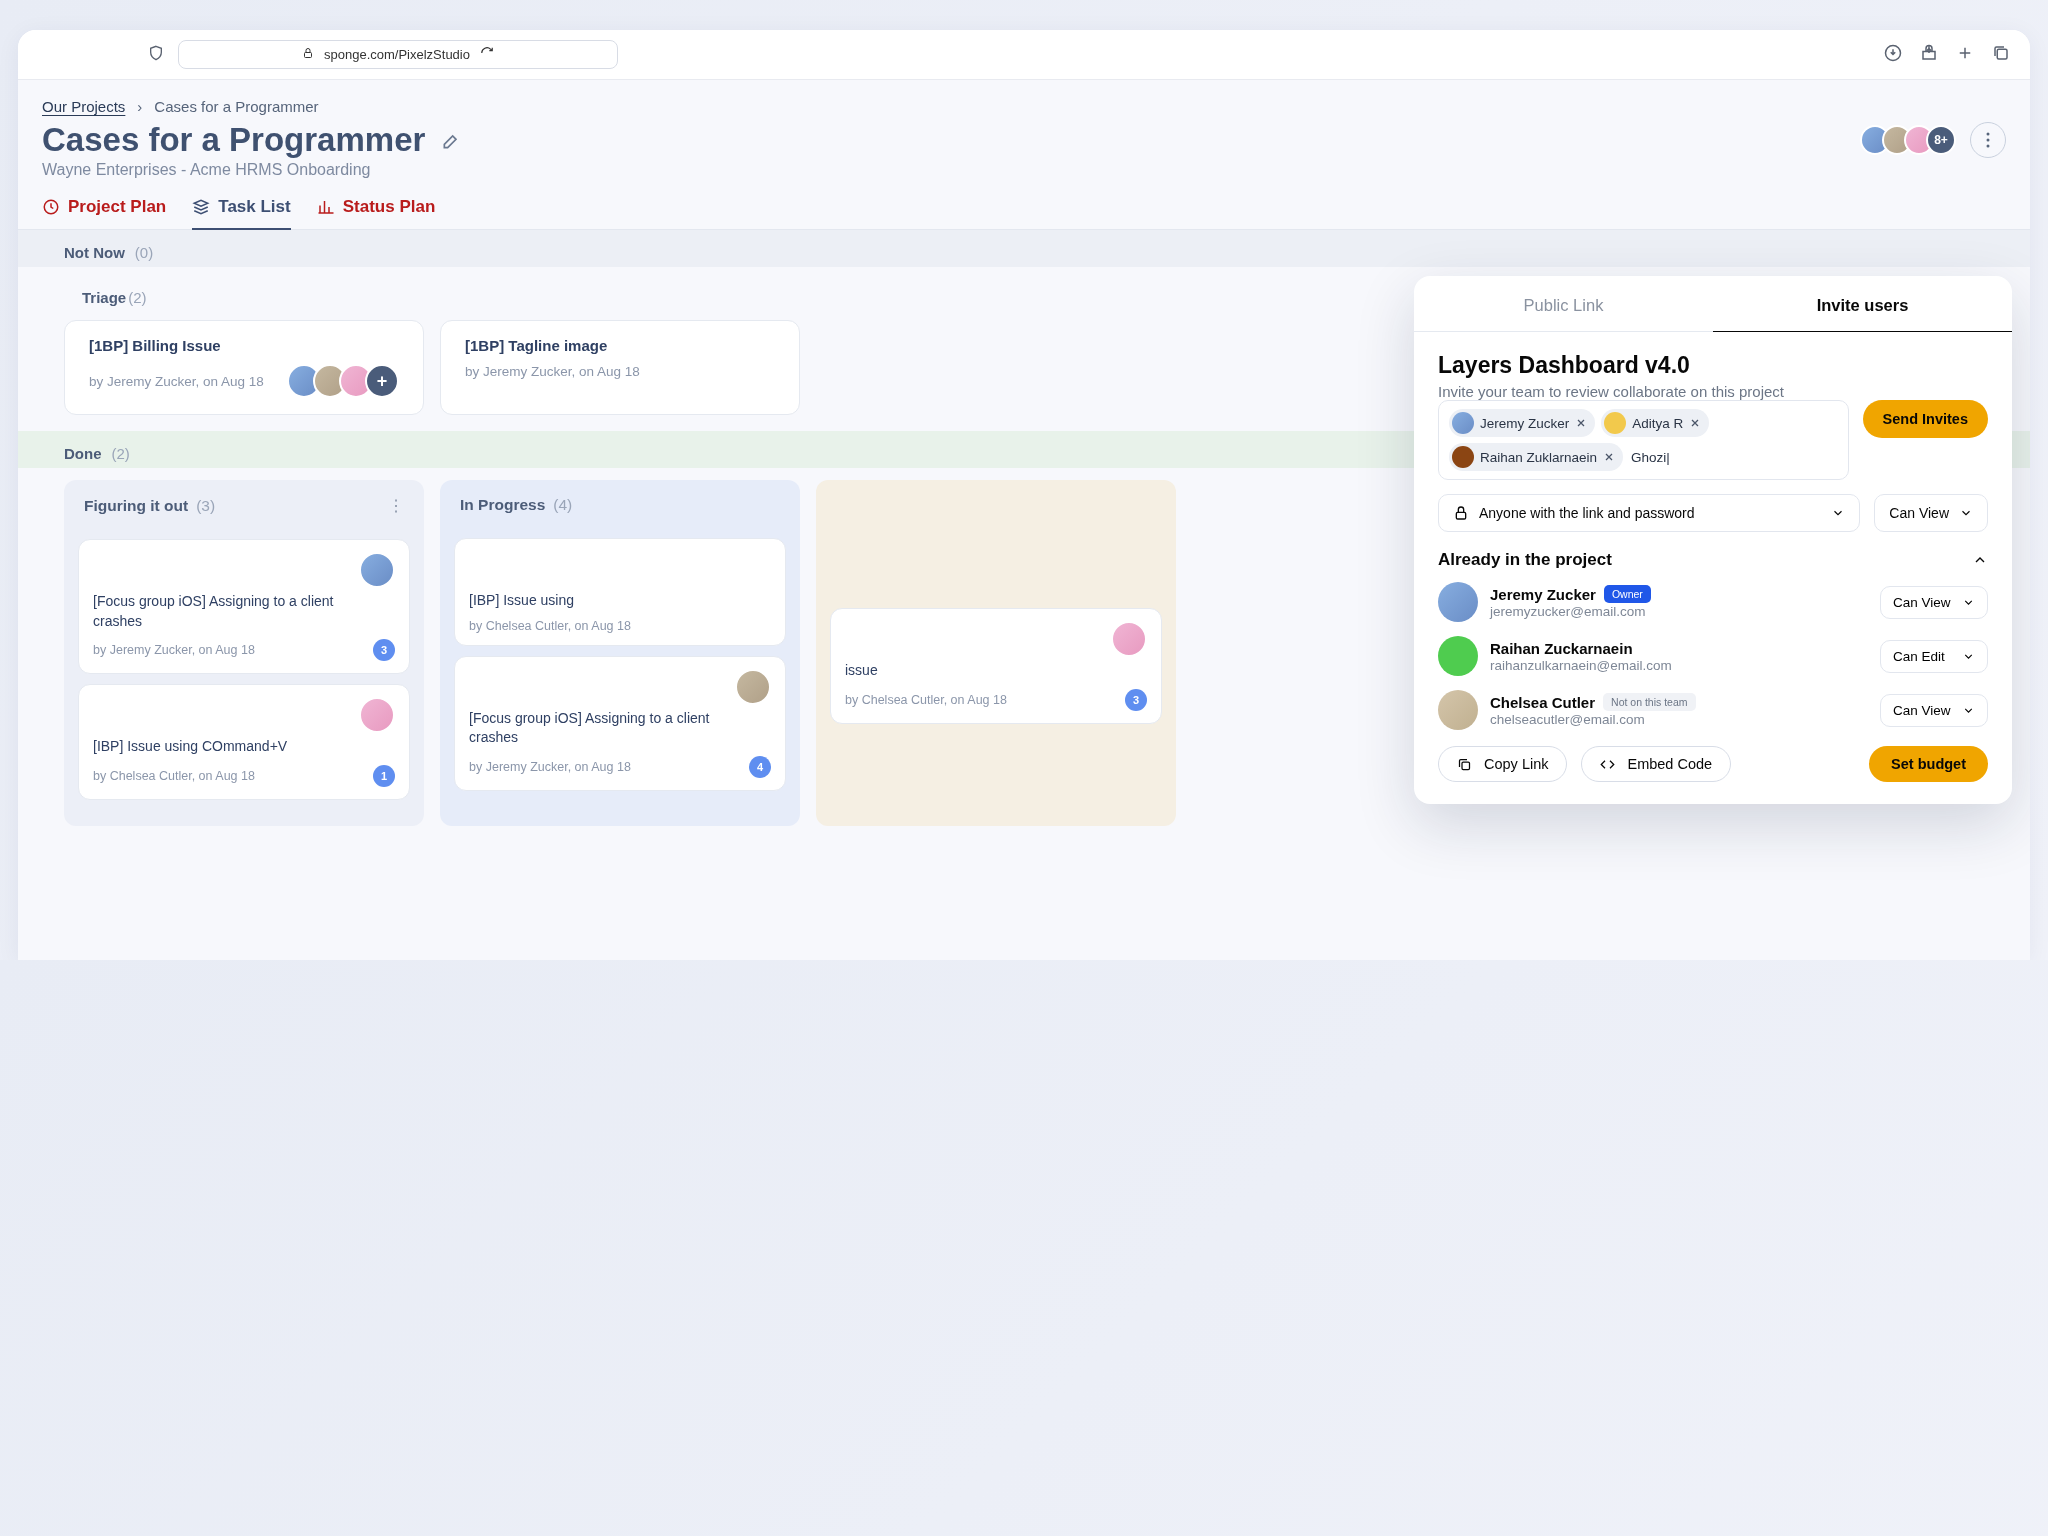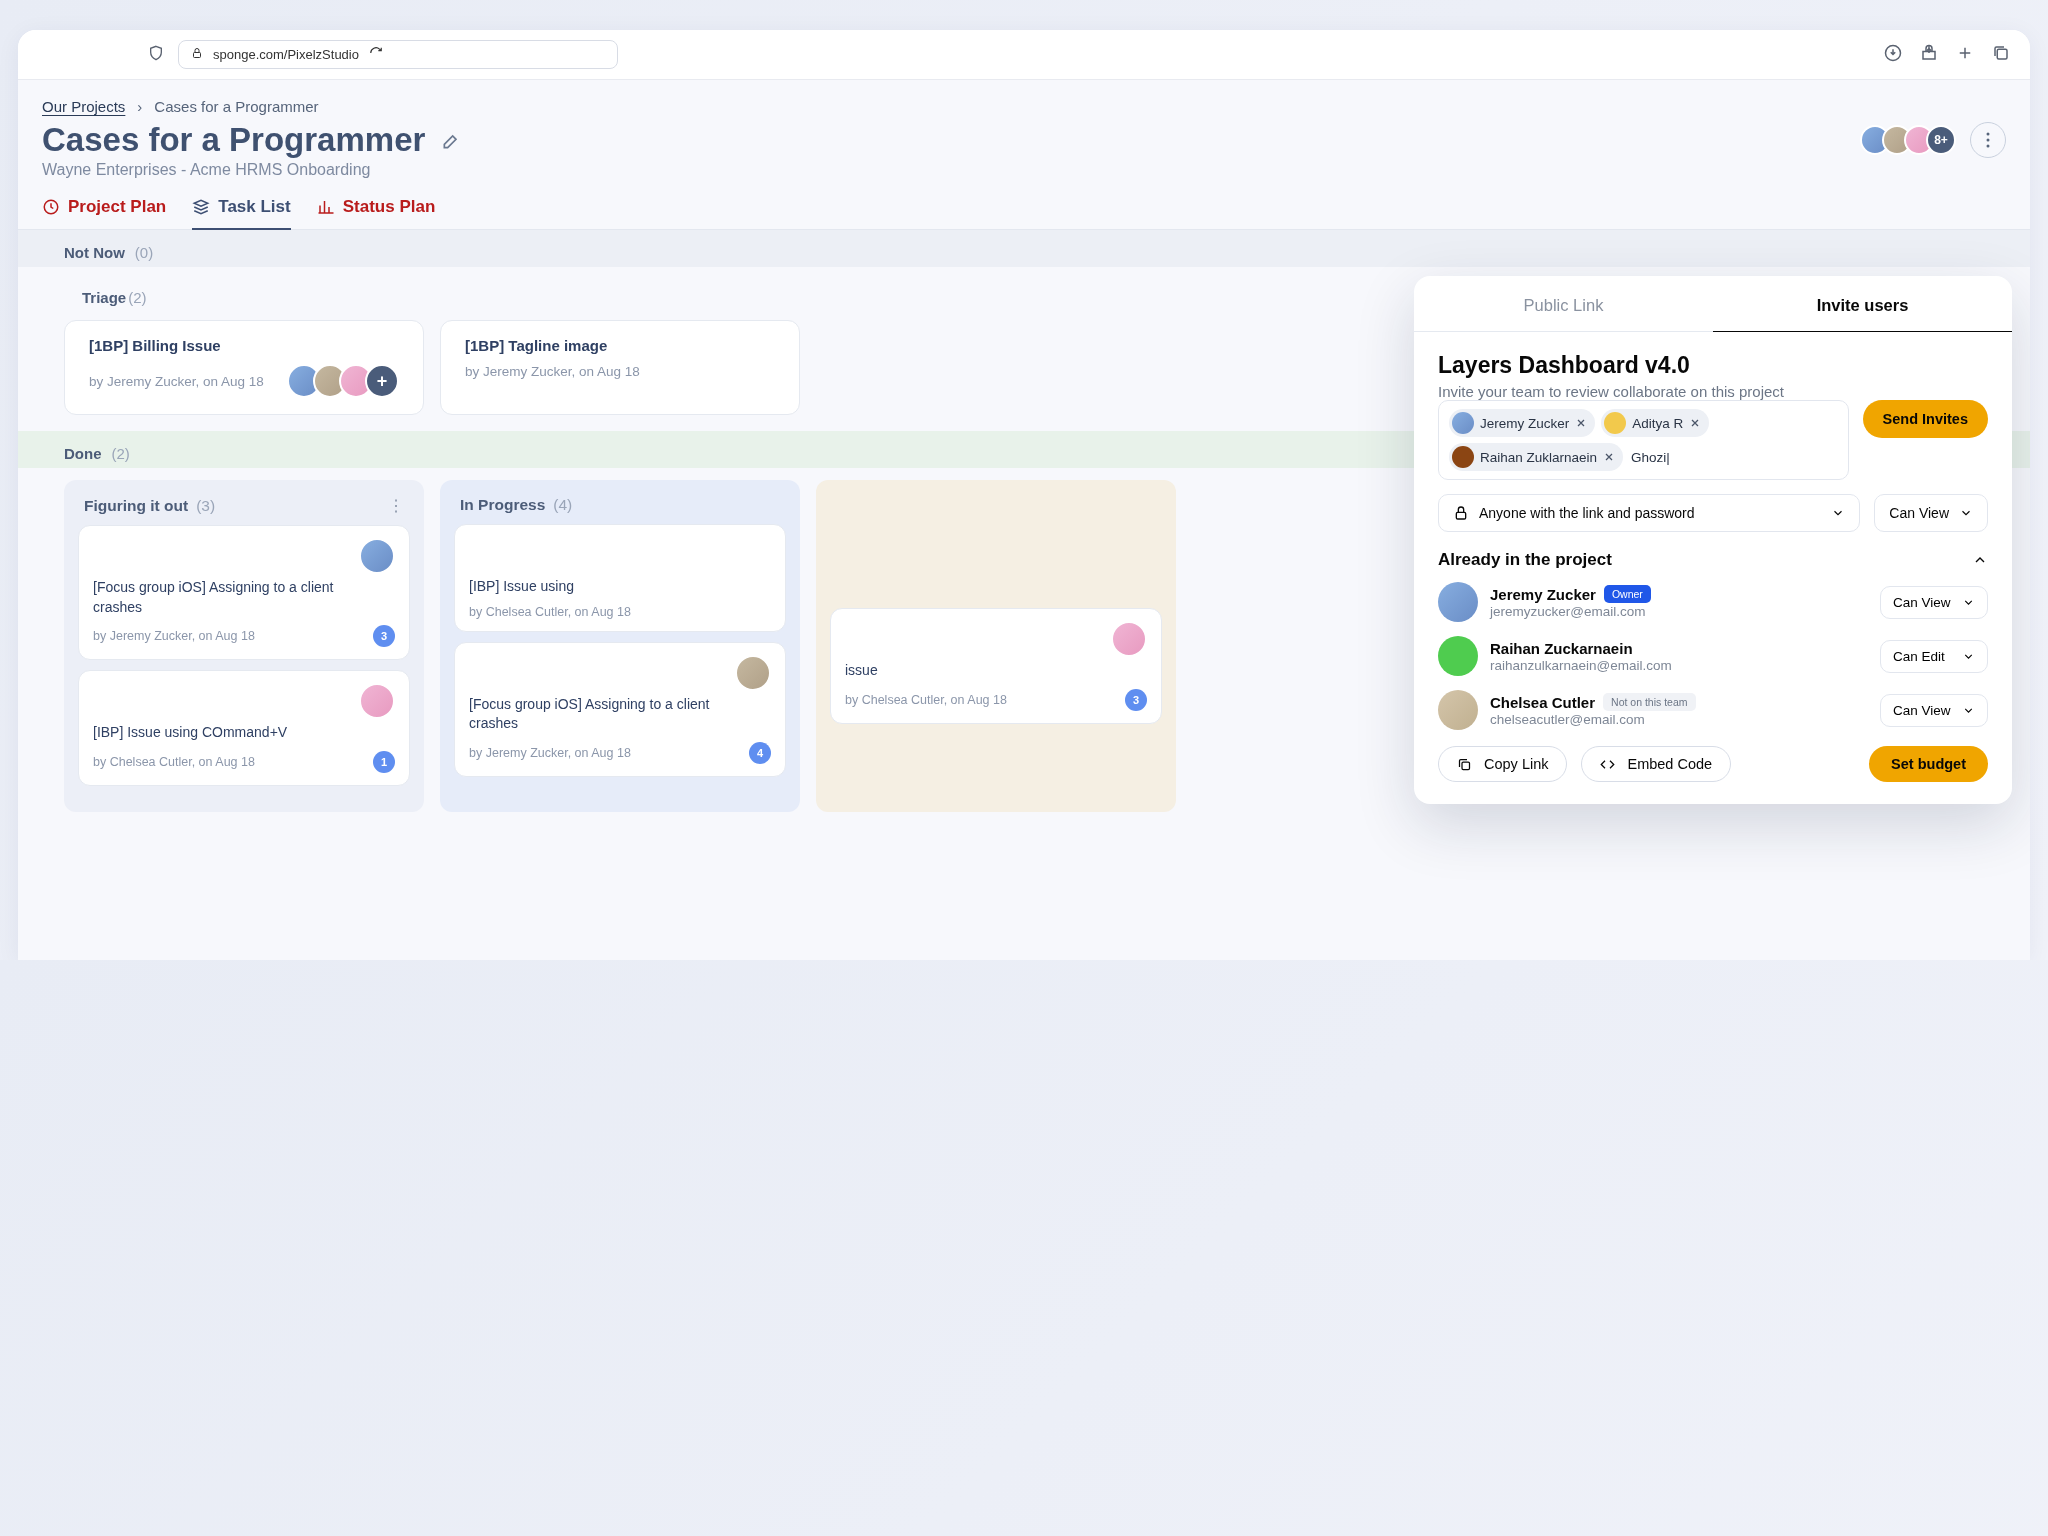--- a/index.html
+++ b/index.html
@@ -1,20 +1,20 @@
 <!DOCTYPE html>
 <html><head>
 <meta charset="utf-8">
 <style>
 * { box-sizing: border-box; margin: 0; padding: 0; }
 body { font-family: -apple-system, BlinkMacSystemFont, "Segoe UI", Helvetica, Arial, sans-serif; background: linear-gradient(135deg, #e8ecf5 0%, #f0f2f9 100%); padding: 30px 18px 0 18px; min-height: 960px; overflow: hidden; }
 .browser-window { background: #fff; border-radius: 18px 18px 0 0; overflow: hidden; box-shadow: 0 4px 24px rgba(30,40,80,0.06); }
 .browser-bar { display: flex; align-items: center; gap: 14px; padding: 10px 20px 10px 130px; border-bottom: 1px solid #e8eaf0; background: #fff; }
 .shield-icon { width: 16px; height: 16px; color: #5a6270; }
-.url-bar { flex: 0 0 440px; display: flex; align-items: center; gap: 10px; border: 1px solid #d8dce5; border-radius: 8px; padding: 5px 12px; font-size: 13px; color: #333; }
+.url-bar { flex: 0 0 440px; display: flex; align-items: center; gap: 10px; border: 1px solid #d8dce5; border-radius: 8px; padding: 5px 12px; font-size: 13px; color: #333; justify-content: center; }
 .url-bar .lock { width: 12px; height: 12px; }
 .url-bar .refresh { margin-left: auto; width: 14px; height: 14px; }
 .browser-actions { margin-left: auto; display: flex; gap: 18px; }
 .browser-actions svg { width: 18px; height: 18px; color: #5a6270; }
 .app-content { background: #f7f8fc; position: relative; min-height: 880px; }
 .breadcrumb { padding: 18px 24px 0; font-size: 15px; color: #56647a; display: flex; align-items: center; gap: 12px; }
 .breadcrumb .link { color: #2a3b57; text-decoration: underline; text-underline-offset: 3px; }
 .header-row { padding: 6px 24px 0; display: flex; align-items: center; justify-content: space-between; }
 .page-title { font-size: 33px; font-weight: 600; color: #3f5170; display: flex; align-items: center; gap: 16px; }
 .page-title svg { width: 20px; height: 20px; color: #6b7990; }
@@ -45,21 +45,21 @@
 .card-row { padding: 0 24px 16px 46px; display: flex; gap: 16px; }
 .task-card { background: #fff; border: 1px solid #e5e9f0; border-radius: 12px; padding: 16px 24px; min-width: 360px; }
 .task-card h4 { font-size: 15px; color: #2f4063; font-weight: 600; margin-bottom: 10px; }
 .task-card .meta { display: flex; align-items: center; justify-content: space-between; }
 .task-card .by { color: #8b96aa; font-size: 13.5px; }
 .task-card .avs { display: flex; align-items: center; }
 .task-card .avs .av { margin-left: -8px; width: 34px; height: 34px; }
 .plus-av { background: #4a5c7a; font-size: 18px; }
 .board-cols { padding: 12px 24px 0 46px; display: flex; gap: 16px; }
 .board-col { background: #eceff7; border-radius: 12px; padding: 16px 14px; width: 360px; }
-.board-col .col-head { display: flex; justify-content: space-between; align-items: center; margin-bottom: 10px; padding: 0 6px; }
+.board-col .col-head { display: flex; justify-content: space-between; align-items: center; margin-bottom: 24px; padding: 0 6px; }
 .board-col .col-title { font-size: 15.5px; color: #4c5c78; font-weight: 600; display: flex; gap: 8px; }
 .board-col .col-title .count { color: #9aa5b8; font-weight: 500; }
 .kanban-card { background: #fff; border: 1px solid #e5e9f0; border-radius: 12px; padding: 12px 14px; margin-bottom: 10px; }
 .kanban-card .row1 { display: flex; justify-content: space-between; gap: 10px; }
 .kanban-card h5 { font-size: 14px; color: #2f4063; font-weight: 500; line-height: 1.4; flex: 1; margin-top: 40px; }
 .kanban-card .meta2 { display: flex; justify-content: space-between; align-items: center; margin-top: 8px; }
 .kanban-card .by { color: #8b96aa; font-size: 12.5px; }
 .badge { width: 22px; height: 22px; border-radius: 50%; background: #5f8ef0; color: #fff; font-size: 11px; font-weight: 600; display: flex; align-items: center; justify-content: center; }
 .board-col.c2 { background: #e6ecf9; }
 .board-col.c3 { background: #f5efe3; }

